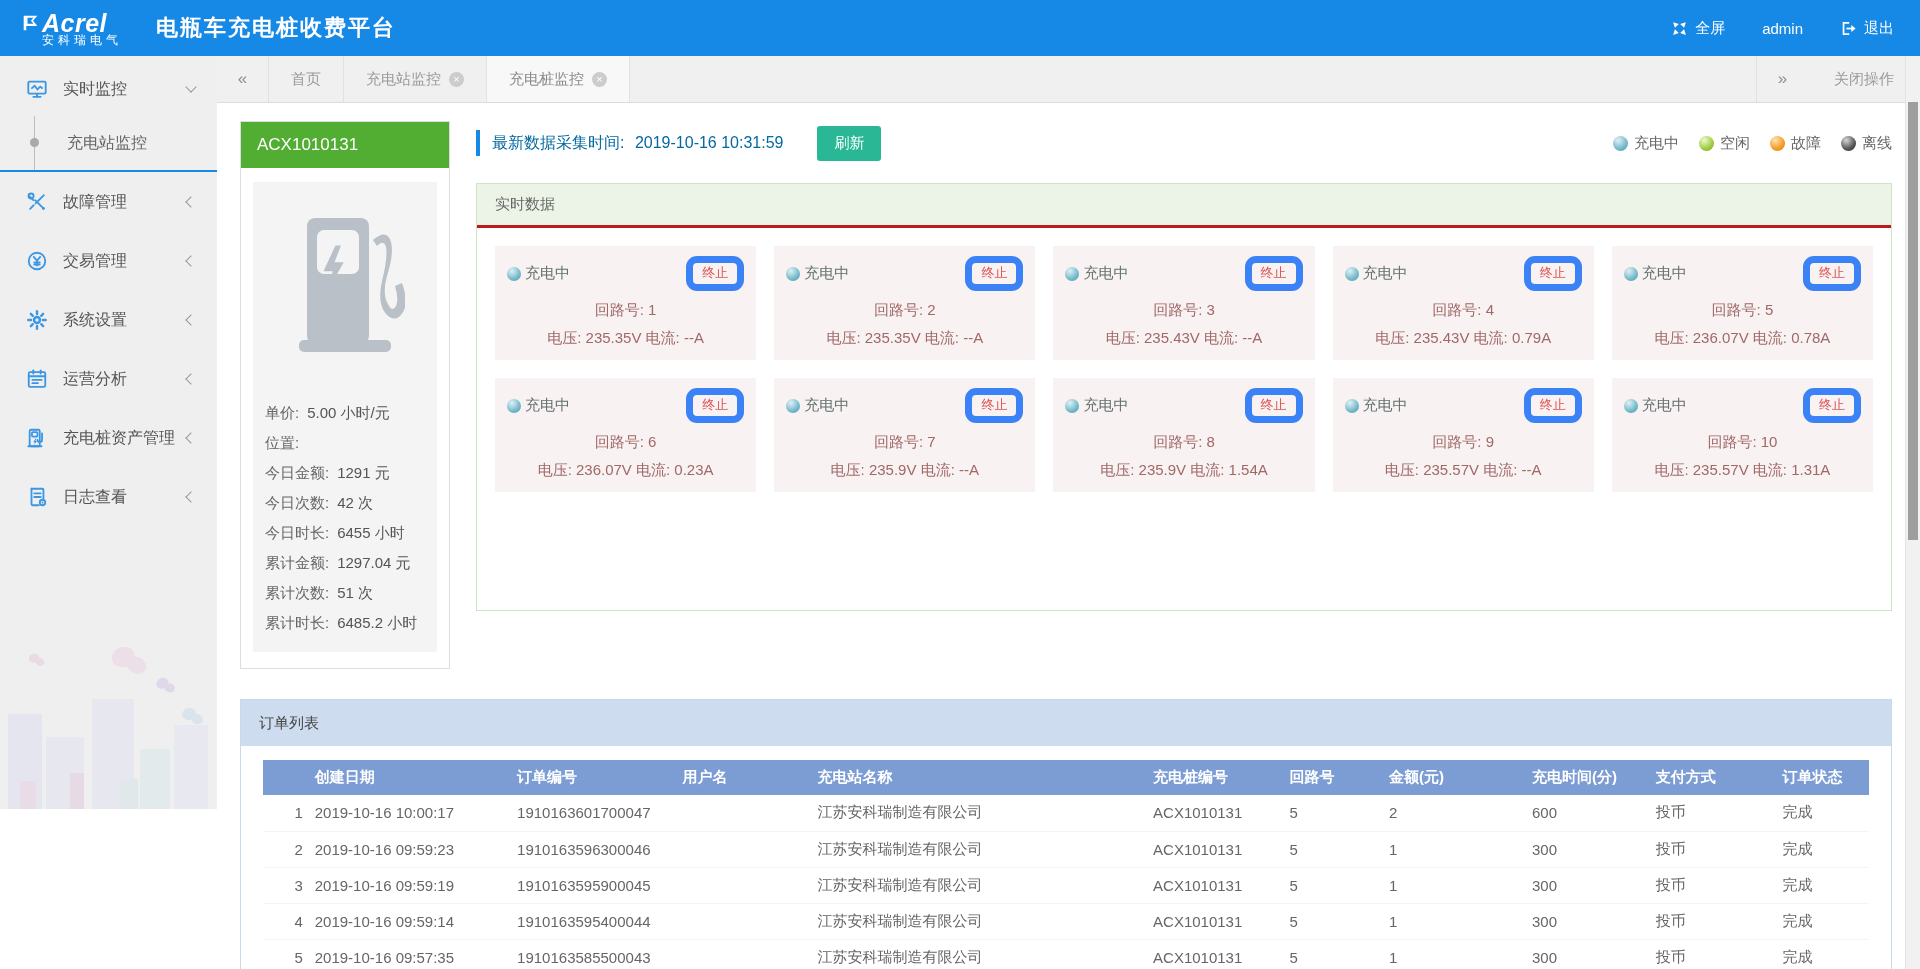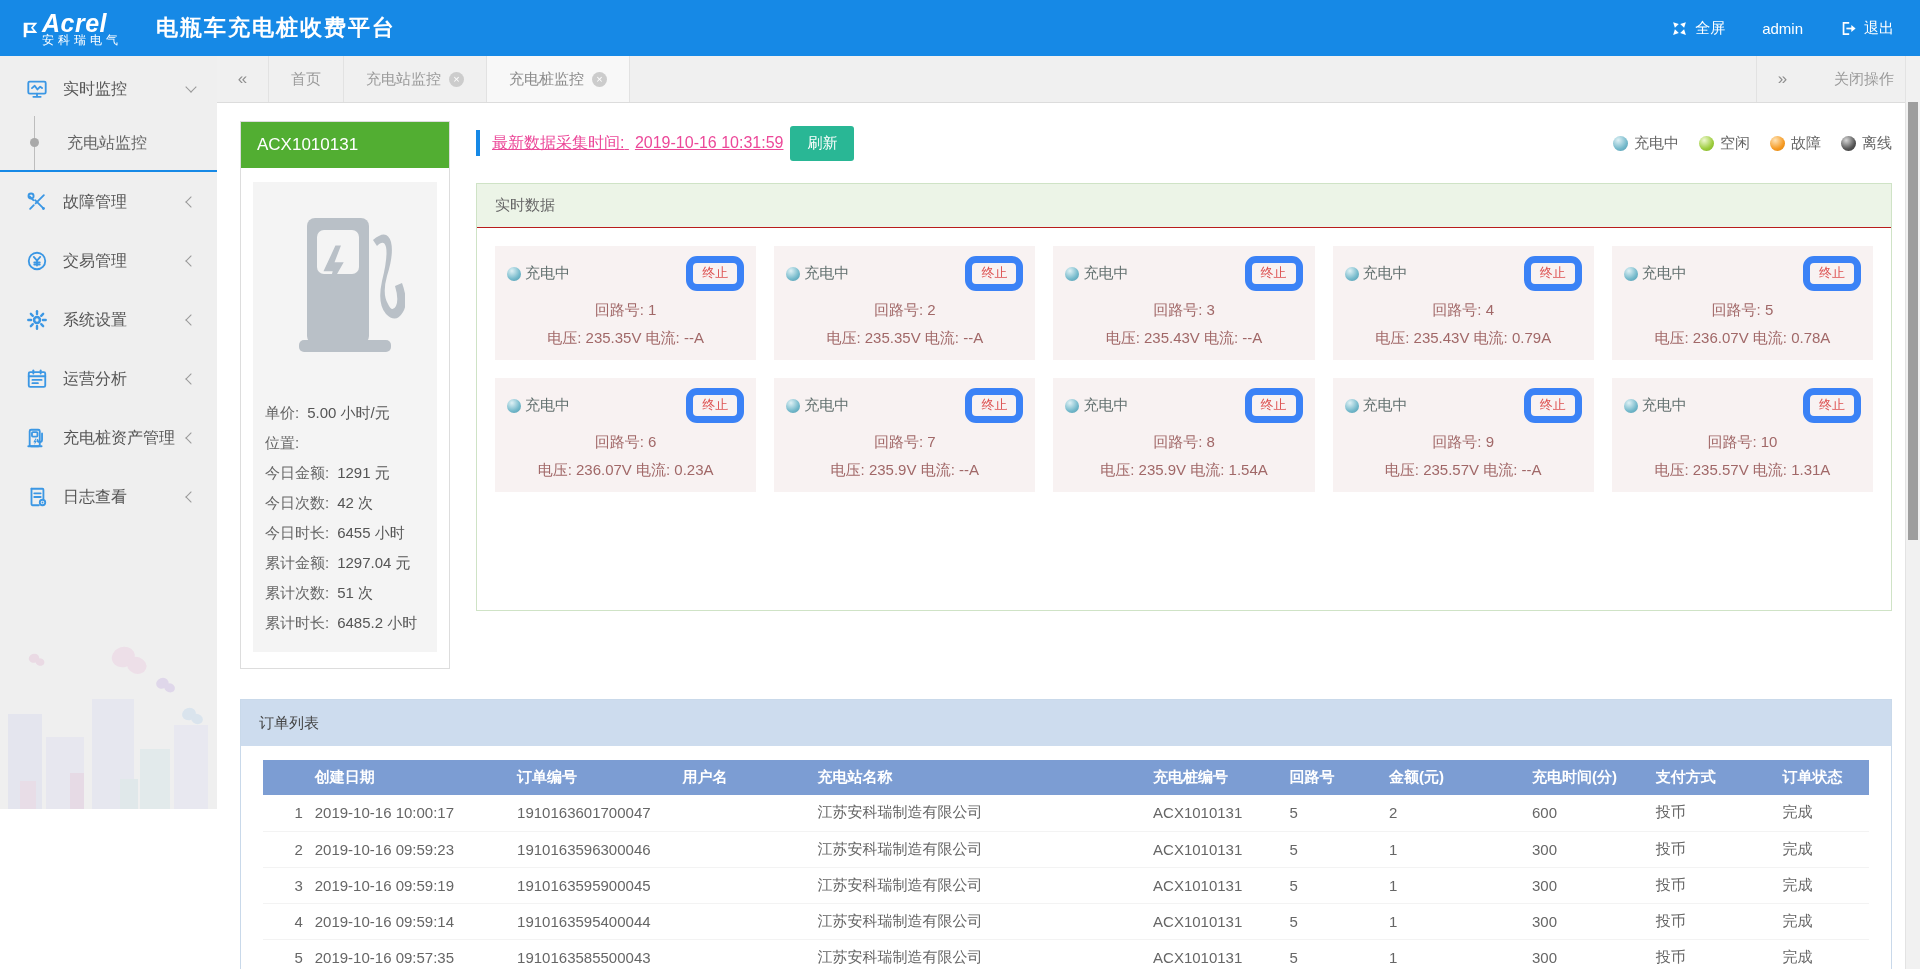--- a/index.html
+++ b/index.html
@@ -2,21 +2,21 @@
 <html><head>
 <meta charset="utf-8">
 <style>
   * { margin:0; padding:0; box-sizing:border-box; }
   html,body { width:1920px; height:969px; overflow:hidden; }
   body { font-family:"Liberation Sans","DejaVu Sans",sans-serif; font-size:15px; color:#666; background:#fff; }
   .app { position:relative; width:1920px; height:969px; overflow:hidden; }
 
   
   .hdr { height:56px; background:#1689e6; display:flex; align-items:center; padding:0 26px 0 22px; color:#fff; }
-  .logo { display:flex; align-items:center; margin-right:34px; }
+  .logo { display:flex; align-items:flex-start; margin-right:34px; }
   .logo-flag { width:17px; height:17px; margin:3px 3px 0 0; }
   .logo-text .brand { font-size:25px; font-weight:bold; font-style:italic; letter-spacing:.5px; line-height:24px; }
   .logo-text .sub { font-size:12px; letter-spacing:4px; line-height:11px; }
   .hdr h1 { font-size:22px; font-weight:bold; letter-spacing:2px; }
   .hdr-right { margin-left:auto; display:flex; align-items:center; gap:37px; font-size:15px; }
   .hbtn { display:flex; align-items:center; gap:7px; cursor:pointer; }
   .hbtn svg { display:block; }
 
   
   .main { display:flex; height:753px; }
@@ -64,33 +64,33 @@
   .pile-box { background:#f4f4f4; padding:28px 12px 14px; }
   .pile-art { display:flex; justify-content:center; margin-bottom:40px; }
   .stats { font-size:15px; color:#555; }
   .stat-row { line-height:30px; white-space:nowrap; }
   .stat-row .lb { color:#666; margin-right:8px; }
 
   
   .rcol { flex:1; min-width:0; }
   .toolbar { display:flex; align-items:center; height:44px; margin-bottom:18px; }
   .vbar { width:4px; height:26px; background:#1689e6; margin-right:12px; flex:none; }
-  .collect { font-size:16px; color:#ec4899; margin-right:7px;text-decoration:underline; }
+  .collect { font-size:16px; color:#0369a1; margin-right:34px; }
   .btn-refresh { background:#29b795; color:#fff; border:none; padding:8px 17px; font-size:15px; border-radius:3px; cursor:pointer; font-family:inherit; }
   .legend { margin-left:auto; display:flex; align-items:center; gap:20px; font-size:15px; color:#666; }
   .leg-item { display:flex; align-items:center; gap:6px; }
   .orb { width:15px; height:15px; border-radius:50%; flex:none; }
   .orb.charging { background:radial-gradient(circle at 35% 28%, #dff1f5, #74b9cb 60%, #4f98ad); }
   .orb.idle     { background:radial-gradient(circle at 35% 28%, #eef8cf, #9ccc3c 60%, #7cab22); }
   .orb.fault    { background:radial-gradient(circle at 35% 28%, #ffe3b5, #f59a23 60%, #d97f06); }
   .orb.offline  { background:radial-gradient(circle at 35% 28%, #d6d6d6, #565656 60%, #2d2d2d); }
 
   
   .rt-panel { border:1px solid #cfe3c6; }
-  .rt-h { height:44px; background:#ecf4e7; border-bottom:1px solid #b91c1c; display:flex; align-items:center; padding:0 18px; font-size:15px; color:#666; }
+  .rt-h { height:44px; background:#ecf4e7; border-bottom:3px solid #b91c1c; display:flex; align-items:center; padding:0 18px; font-size:15px; color:#666; }
   .rt-b { padding:18px; min-height:382px; background:#fff; }
   .card-grid { display:grid; grid-template-columns:repeat(5,1fr); gap:18px 18px; }
   .ccard { background:#f8f2f2; padding:10px 12px 12px; }
   .ccard .row1 { display:flex; align-items:center; }
   .ccard .row1 .st { font-size:15px; color:#62706f; margin-left:4px; }
   .pill { margin-left:auto; border:7px solid #3b82f6; color:#dd5252; font-size:13px; padding:1px 9px 2px; border-radius:11px; cursor:pointer; background:transparent; font-family:inherit; }
   .ccard .row2 { text-align:center; margin-top:10px; font-size:15px; color:#a16868; }
   .ccard .row3 { text-align:center; margin-top:9px; font-size:15px; color:#a16868; white-space:nowrap; }
   .ccard .orb { width:14px; height:14px; }
 

